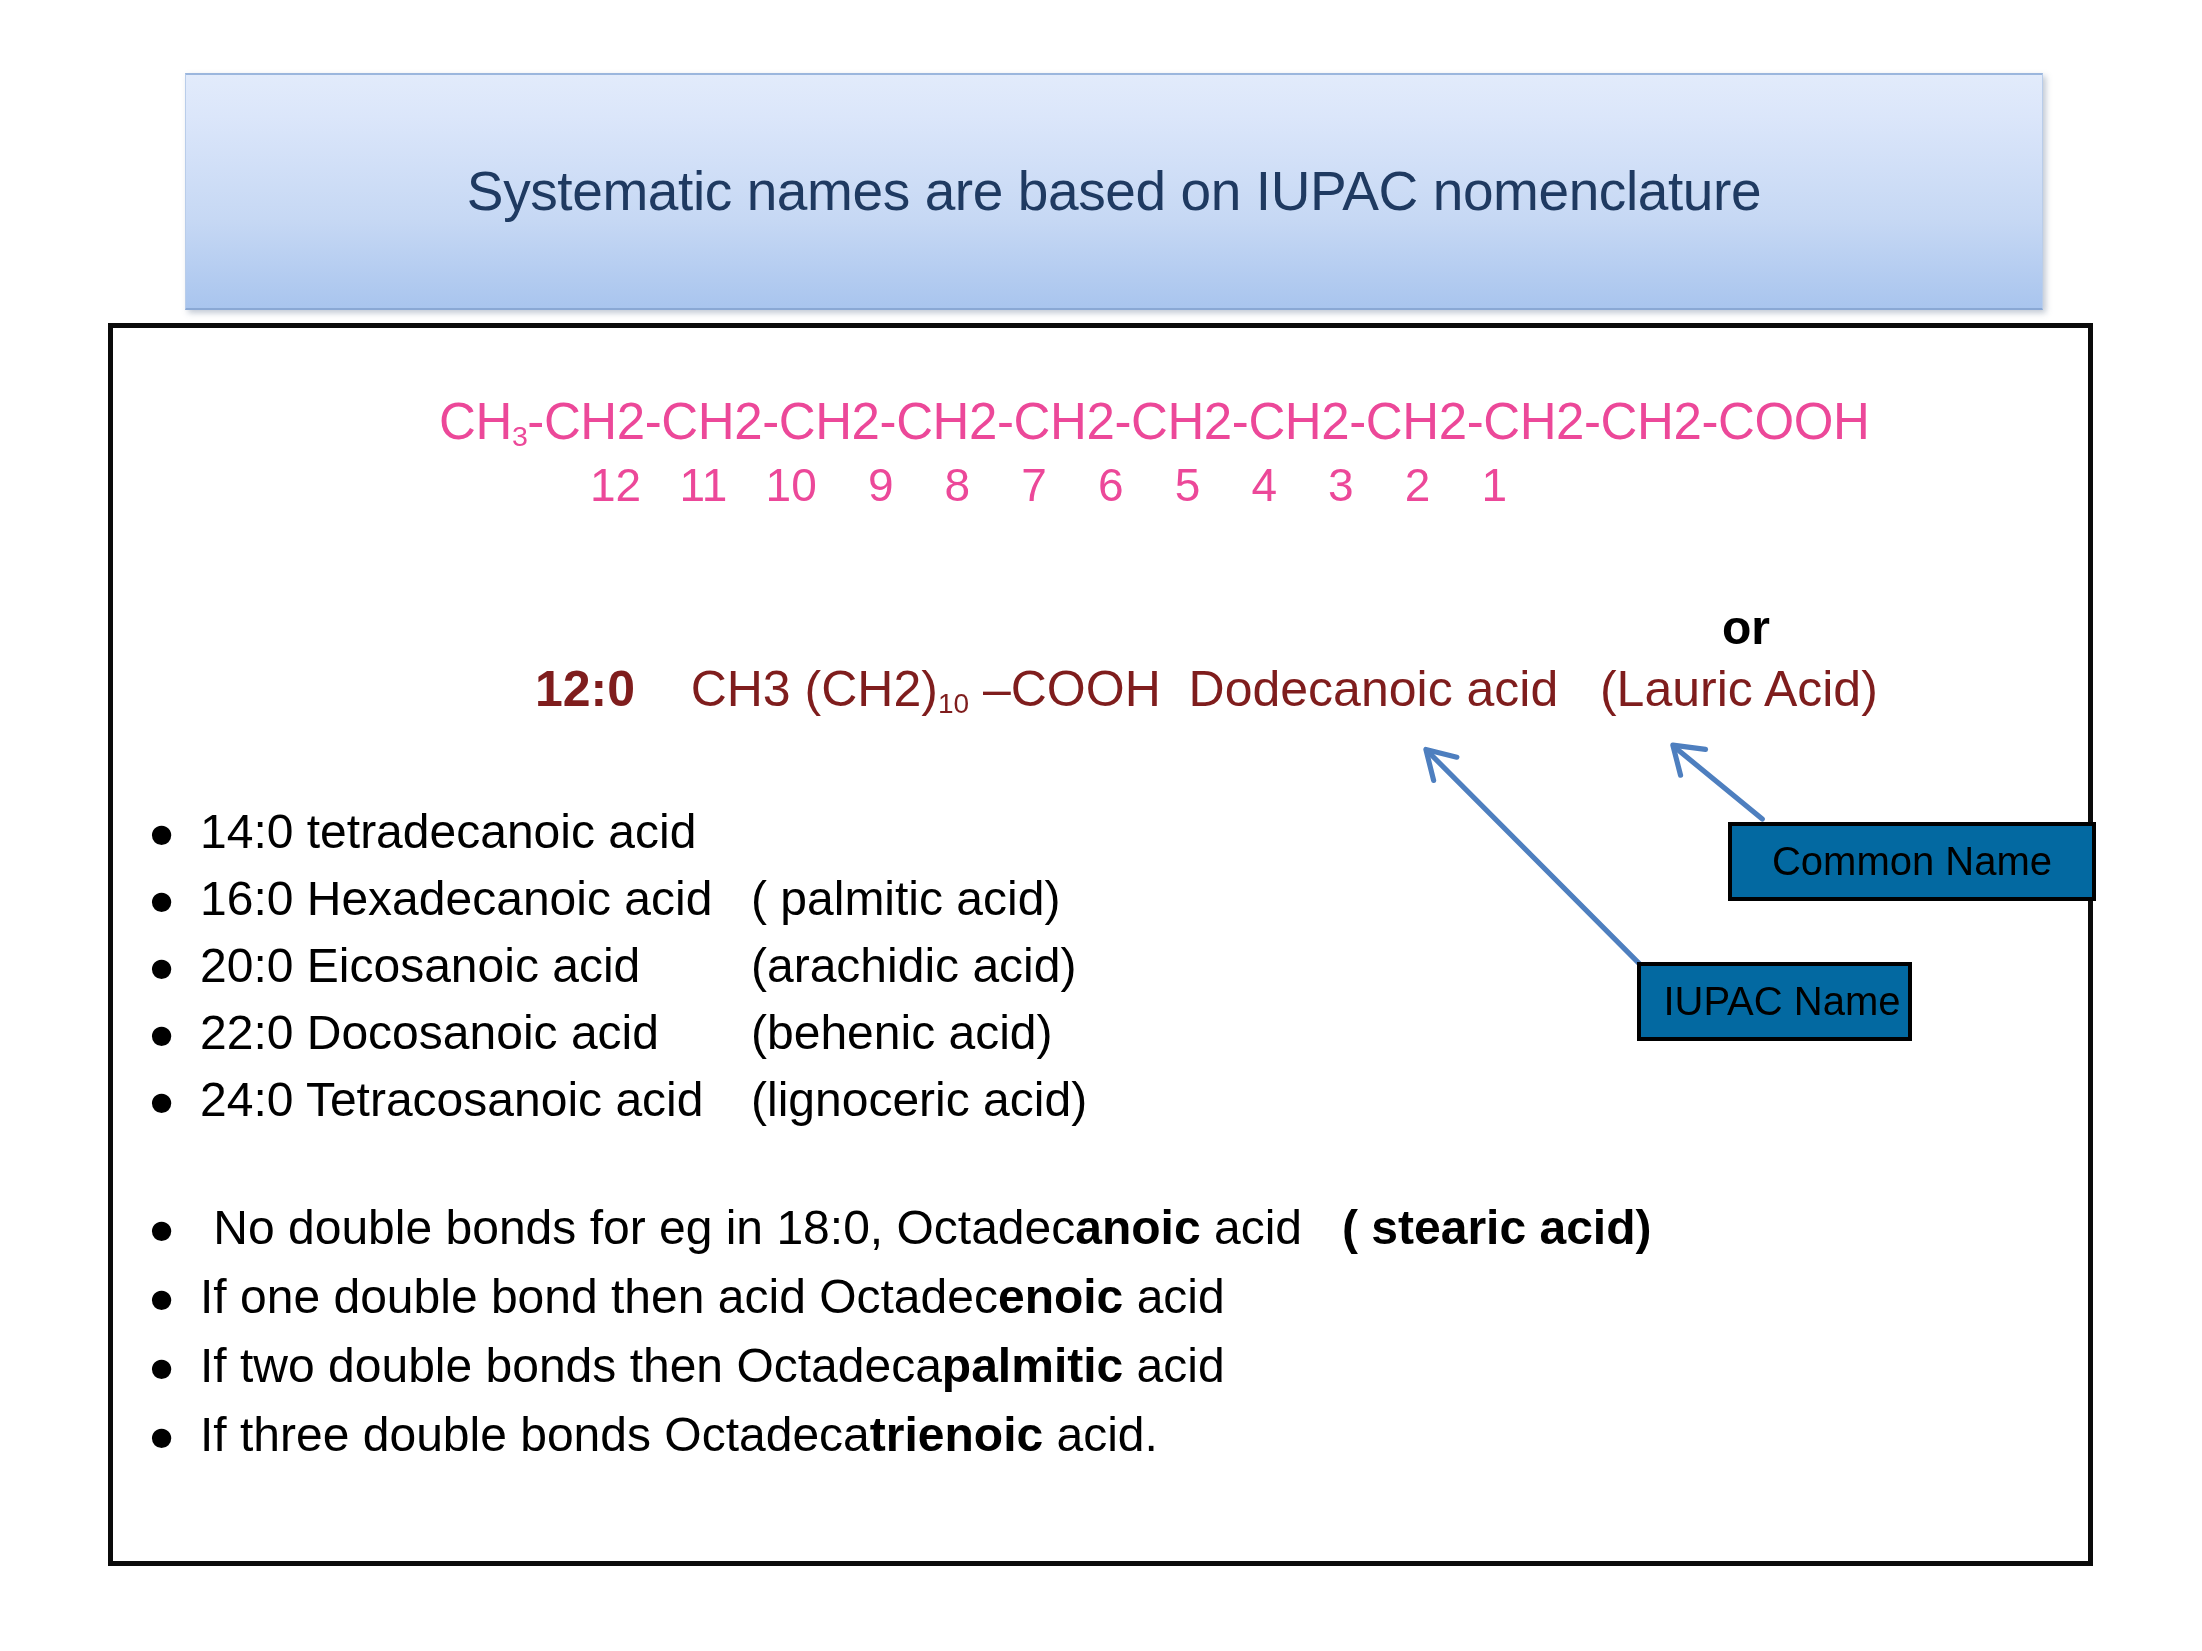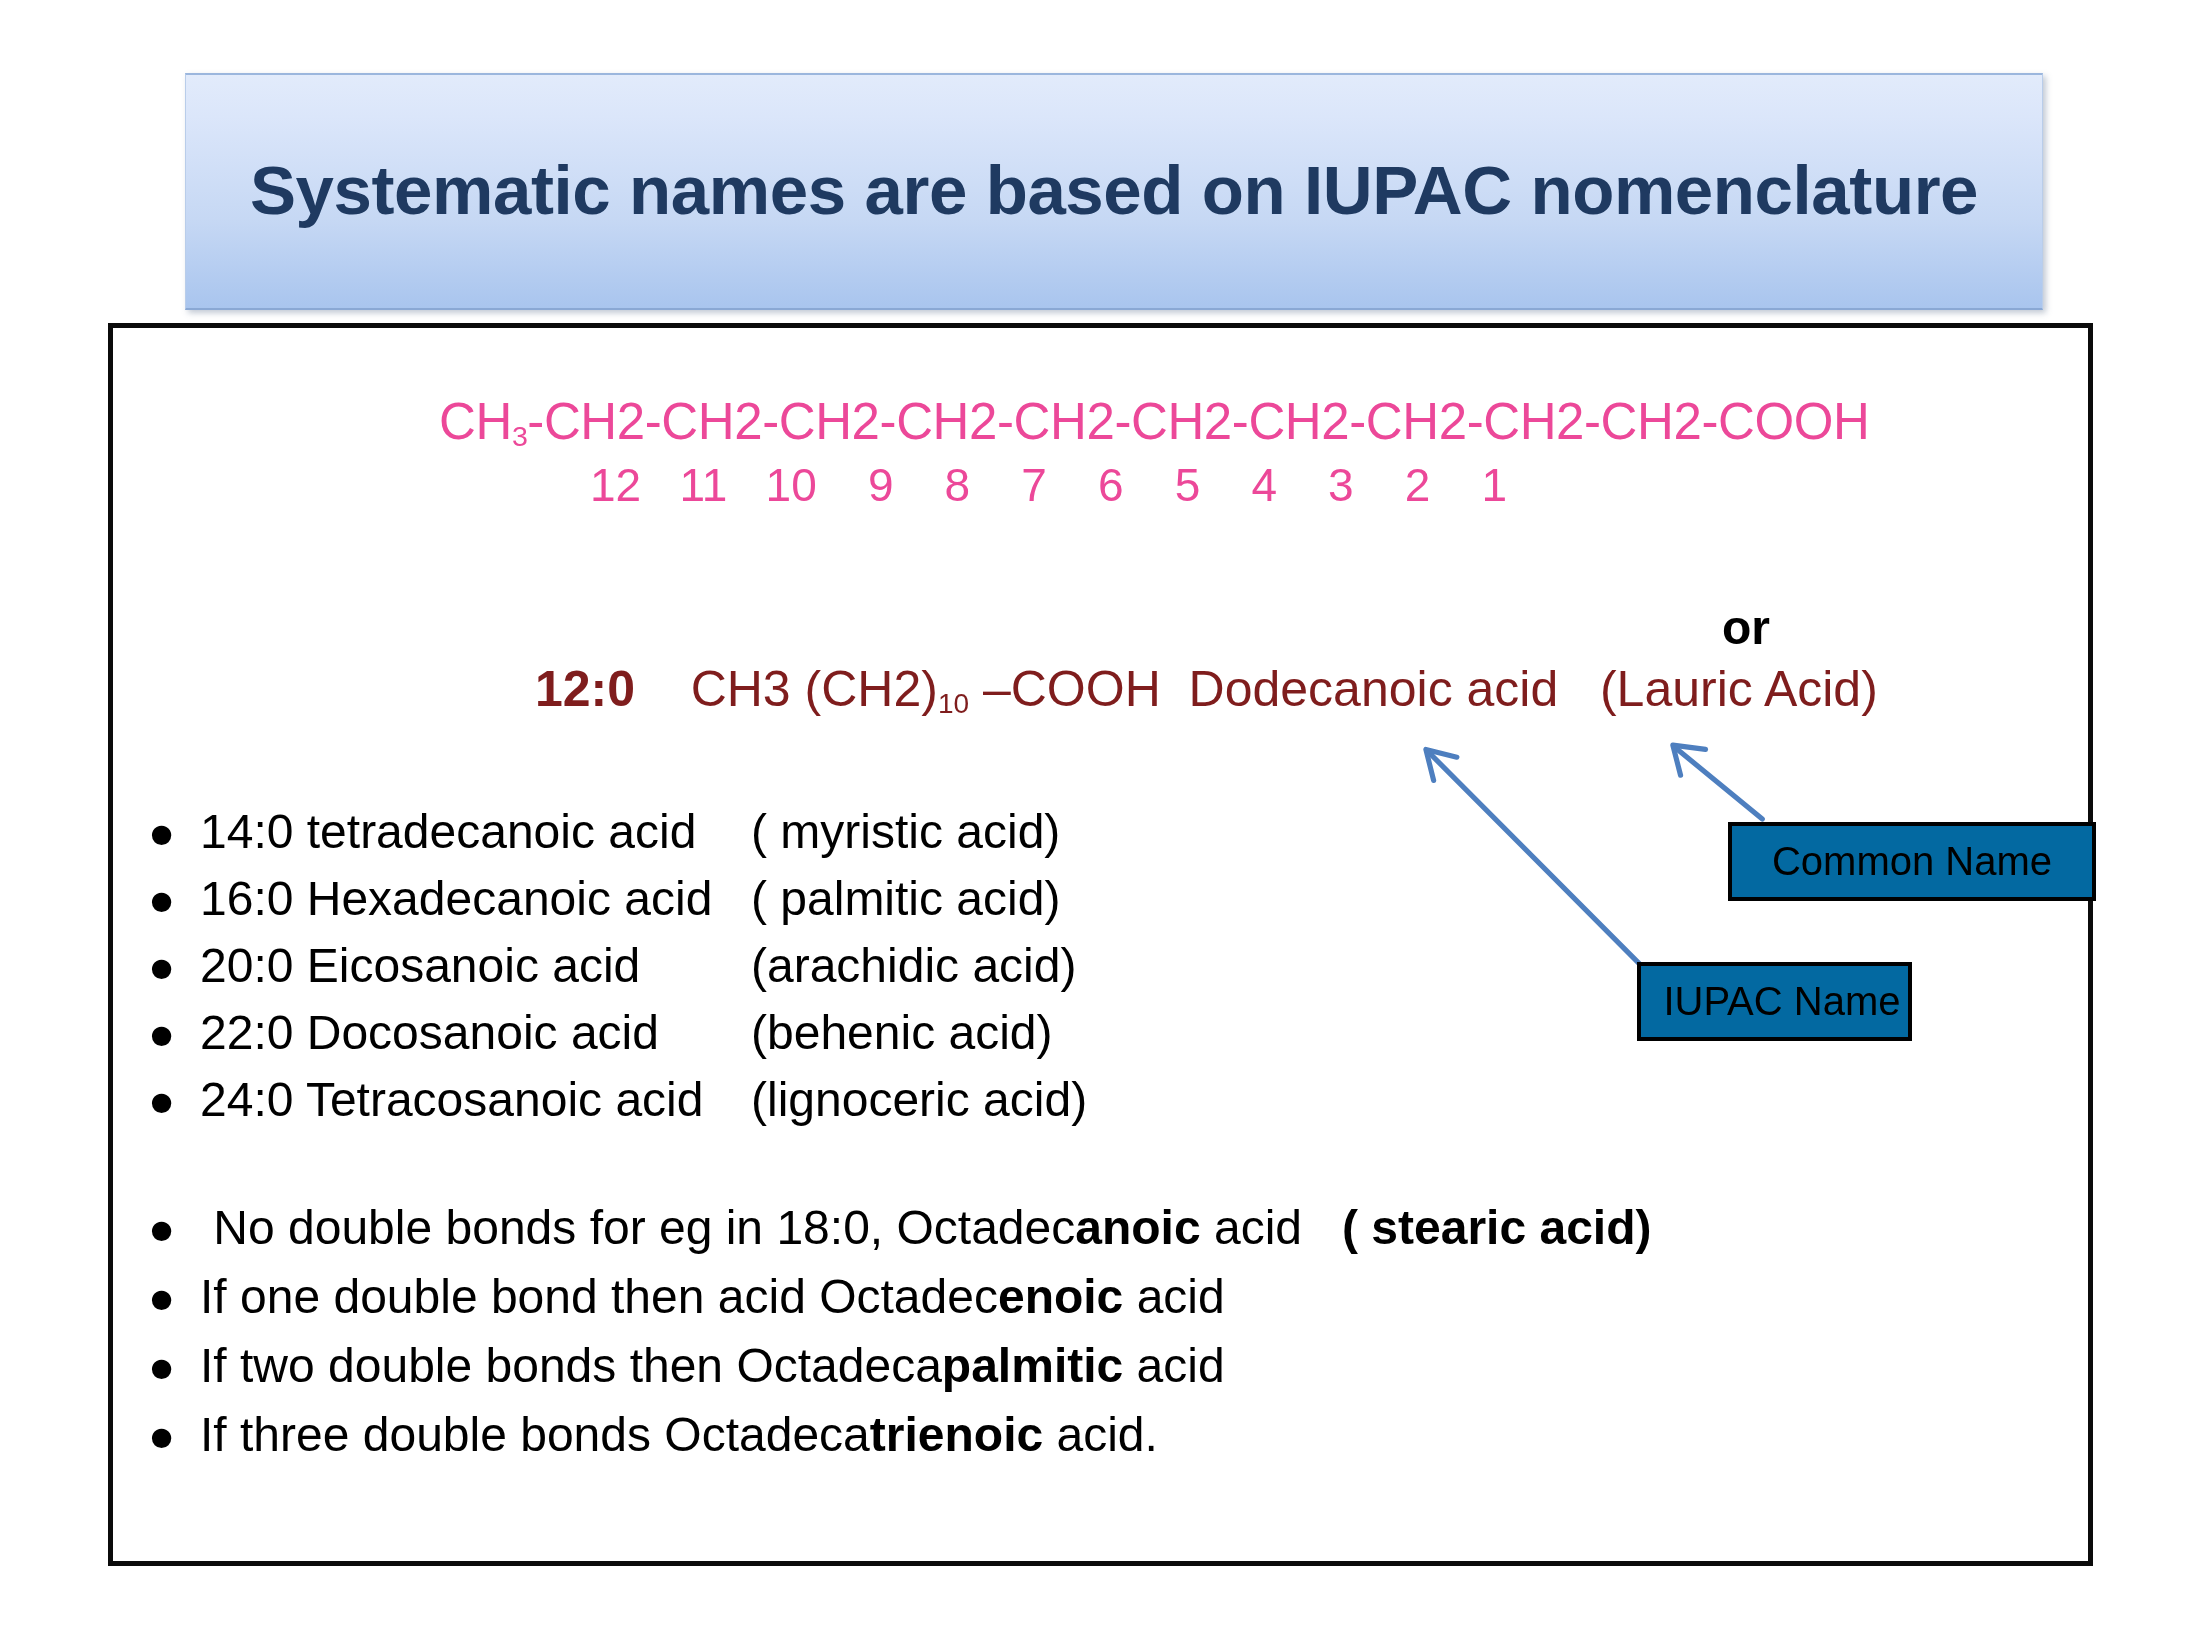--- a/index.html
+++ b/index.html
@@ -31,22 +31,22 @@
     border-left: 1.7px solid #b9cdea;
     border-right: 1.7px solid #b9cdea;
     box-shadow: 2.6px 3.4px 6px rgba(120, 135, 160, 0.45);
     display: flex;
     align-items: center;
     justify-content: center;
   }
 
   #title-text {
     color: #1f3a61;
-    font-size: 69px;
-    font-weight: bold;
+    font-size: 55px;
+    font-weight: normal;
     line-height: 1.22;
     text-align: center;
     letter-spacing: -0.4px;
     padding: 0 34px;
   }
 
   
   #content-frame {
     position: absolute;
     left: 108px;
@@ -216,21 +216,20 @@
   <div class="formula-line" id="carbon-numbers">12   11   10    9    8    7    6    5    4    3    2    1</div>
 
   <div class="formula-line" id="or-line">or</div>
 
   <div class="formula-line" id="shorthand-line"><span class="b">12:0</span><span>    </span><span>CH3 (CH2)</span><sub>10</sub><span> –COOH</span><span>  </span><span>Dodecanoic acid</span><span>   </span><span>(Lauric Acid)</span></div>
 
   <ul class="bullet-list" id="saturated-list">
     <li class="bullet-row">
       <span class="bullet-dot">●</span>
       <span class="fa-systematic">14:0 tetradecanoic acid</span>
-      <span class="fa-common">( myristic acid)</span>
     </li>
     <li class="bullet-row">
       <span class="bullet-dot">●</span>
       <span class="fa-systematic">16:0 Hexadecanoic acid</span>
       <span class="fa-common">( palmitic acid)</span>
     </li>
     <li class="bullet-row">
       <span class="bullet-dot">●</span>
       <span class="fa-systematic">20:0 Eicosanoic acid</span>
       <span class="fa-common">(arachidic acid)</span>

